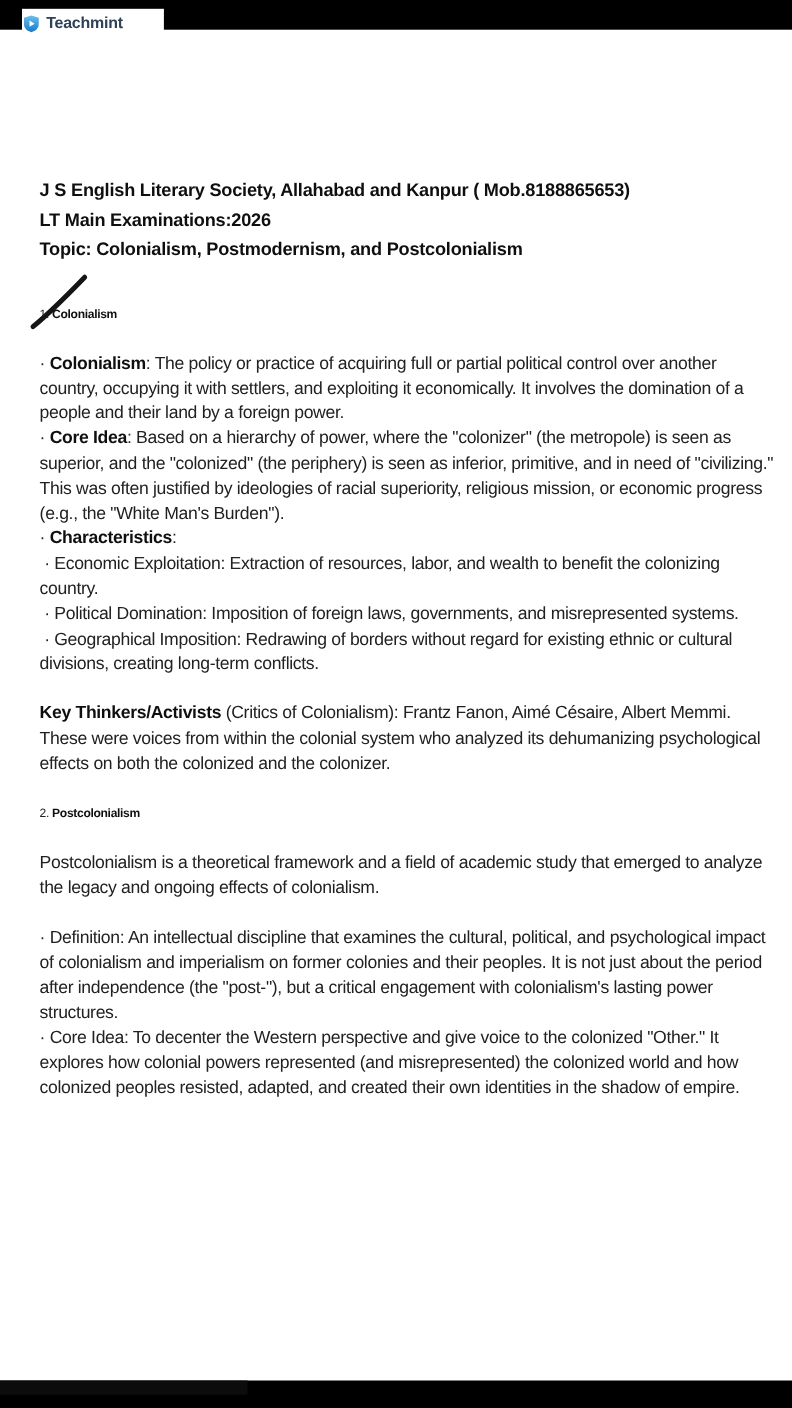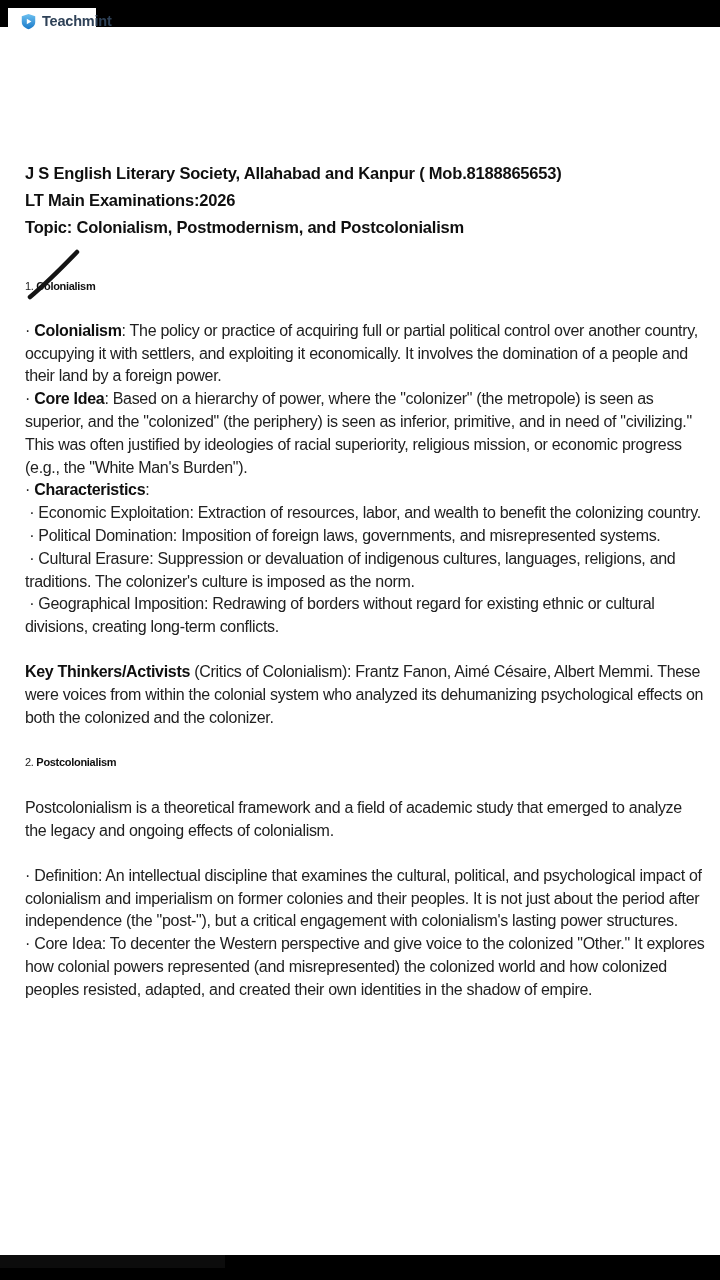--- a/index.html
+++ b/index.html
@@ -1,24 +1,24 @@
 <!DOCTYPE html>
 <html><head>
 <meta charset="utf-8">
 <style>
   html,body{margin:0;padding:0;background:#222;}
   .stage{position:relative;width:720px;height:1280px;background:#ffffff;overflow:hidden;
          font-family:"Liberation Sans",sans-serif;}
   .top-bar{position:absolute;top:0;left:0;width:720px;height:27px;background:#000000;z-index:2;}
-  .brand-chip{position:absolute;left:8px;top:8px;width:88px;height:26px;background:#ffffff;
-              display:flex;align-items:center;z-index:3;padding-left:12px;box-sizing:border-box;}
+  .brand-chip{position:absolute;left:20px;top:8px;width:129px;height:26px;background:#ffffff;
+              display:flex;align-items:center;z-index:3;box-sizing:border-box;}
   .brand-icon{width:17px;height:17px;flex:0 0 17px;margin-right:5px;}
   .brand-text{font-size:14.5px;font-weight:bold;color:#2e4157;letter-spacing:-0.2px;line-height:17px;}
   .doc{position:absolute;top:27px;left:0;width:720px;height:1228px;background:#ffffff;
-       padding:133px 15px 0 25px;box-sizing:border-box;z-index:1;}
+       padding:133px 15px 0 36px;box-sizing:border-box;z-index:1;}
   .para{margin:0;font-size:16px;line-height:22.8px;letter-spacing:-0.3px;color:#212121;
         white-space:pre-wrap;}
   .para .b{font-weight:bold;color:#0f0f0f;}
   .header-block{font-weight:bold;font-size:16.5px;line-height:27px;color:#0f0f0f;letter-spacing:-0.2px;}
   .heading{font-size:11px;}
   .gap{margin-top:22px;}
   .gap-md{margin-top:23px;}
   .gap-lg{margin-top:34px;}
   .pen-stroke{position:absolute;left:26px;top:246px;z-index:4;pointer-events:none;}
   .bottom-bar{position:absolute;left:0;top:1255px;width:720px;height:25px;background:#000000;z-index:2;}
@@ -49,21 +49,20 @@
     <div>
         <p class="para header-block"><span class="b">J S English Literary Society, Allahabad and Kanpur ( Mob.8188865653)
 LT Main Examinations:2026
 Topic: Colonialism, Postmodernism, and Postcolonialism</span></p>
         <p class="para heading gap-lg"><span>1. </span><span class="b">Colonialism</span></p>
         <p class="para gap"><span>· </span><span class="b">Colonialism</span><span>: The policy or practice of acquiring full or partial political control over another country, occupying it with settlers, and exploiting it economically. It involves the domination of a people and their land by a foreign power.</span></p>
         <p class="para"><span>· </span><span class="b">Core Idea</span><span>: Based on a hierarchy of power, where the "colonizer" (the metropole) is seen as superior, and the "colonized" (the periphery) is seen as inferior, primitive, and in need of "civilizing." This was often justified by ideologies of racial superiority, religious mission, or economic progress (e.g., the "White Man's Burden").</span></p>
         <p class="para"><span>· </span><span class="b">Characteristics</span><span>:</span></p>
         <p class="para"><span> · Economic Exploitation: Extraction of resources, labor, and wealth to benefit the colonizing country.</span></p>
         <p class="para"><span> · Political Domination: Imposition of foreign laws, governments, and misrepresented systems.</span></p>
-        <p class="para"><span> · Cultural Erasure: Suppression or devaluation of indigenous cultures, languages, religions, and traditions. The colonizer's culture is imposed as the norm.</span></p>
         <p class="para"><span> · Geographical Imposition: Redrawing of borders without regard for existing ethnic or cultural divisions, creating long-term conflicts.</span></p>
         <p class="para gap"><span class="b">Key Thinkers/Activists</span><span> (Critics of Colonialism): Frantz Fanon, Aimé Césaire, Albert Memmi. These were voices from within the colonial system who analyzed its dehumanizing psychological effects on both the colonized and the colonizer.</span></p>
         <p class="para heading gap"><span>2. </span><span class="b">Postcolonialism</span></p>
         <p class="para gap-md"><span>Postcolonialism is a theoretical framework and a field of academic study that emerged to analyze the legacy and ongoing effects of colonialism.</span></p>
         <p class="para gap"><span>· Definition: An intellectual discipline that examines the cultural, political, and psychological impact of colonialism and imperialism on former colonies and their peoples. It is not just about the period after independence (the "post-"), but a critical engagement with colonialism's lasting power structures.</span></p>
         <p class="para"><span>· Core Idea: To decenter the Western perspective and give voice to the colonized "Other." It explores how colonial powers represented (and misrepresented) the colonized world and how colonized peoples resisted, adapted, and created their own identities in the shadow of empire.</span></p>
       </div>
   </div>
 
   <svg class="pen-stroke" width="58" height="56" viewBox="0 0 58 56">

